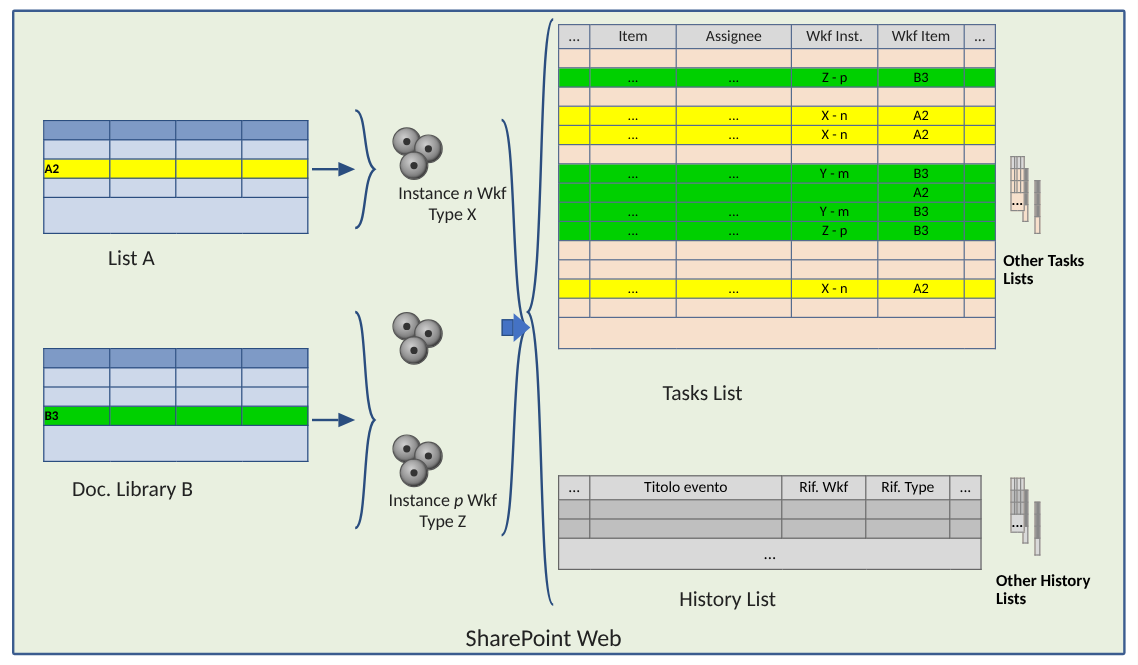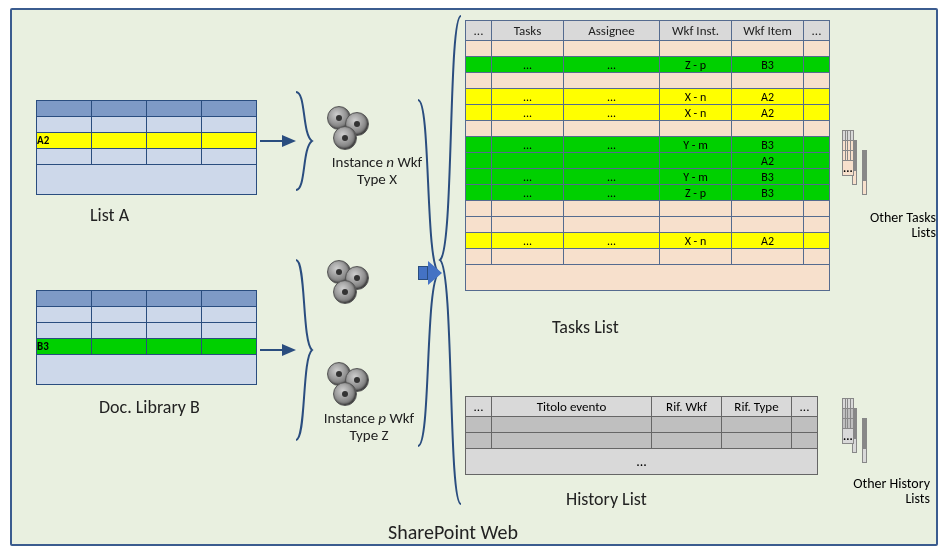--- a/index.html
+++ b/index.html
@@ -207,23 +207,24 @@
     height: 12px;
     font-size: 12px;
     font-weight: bold;
     text-align: center;
     border-left: none;
     border-right: none;
   }
   .mini-caption {
     position: absolute;
     font-size: 14px;
-    text-align: right;
+    text-align: left;
     width: 100px;
     line-height: 1.1;
+    font-weight: bold;
   }
 </style>
 </head>
 <body>
 
 <div class="canvas">
   <div class="outer-box"></div>
 
   <table class="blue-table" style="left:36px; top:100px;">
     <tbody>
@@ -300,21 +301,21 @@
           <td class="cell-label">B3</td>
           <td></td>
           <td></td>
           <td></td>
         </tr>
     <tr>
           <td class="tall" colspan="4"></td>
         </tr>
   </tbody>
     </table>
-  <div class="label" style="left:60px; top:396px;margin-left:39px;">Doc. Library B</div>
+  <div class="label" style="left:60px; top:396px;">Doc. Library B</div>
 
   <div class="arrow line" style="left:260px; top:349px; width:22px;"></div>
   <div class="arrow right" style="left:282px; top:344px;"></div>
 
   <div class="brace" style="left:294px; top:260px; width:20px; height:180px;">
     <svg width="20" height="180">
       <path d="M2,0 C12,0 8,82 18,90 C8,98 12,180 2,180" stroke="#2a4d7f" stroke-width="2" fill="none"></path>
     </svg>
   </div>
 
@@ -355,21 +356,21 @@
       <col style="width:26px">
         <col style="width:72px">
         <col style="width:96px">
       <col style="width:72px">
         <col style="width:72px">
         <col style="width:26px">
     </colgroup>
     <thead>
         <tr>
       <th>...</th>
-      <th>Tasks</th>
+      <th>Item</th>
       <th>Assignee</th>
       <th>Wkf Inst.</th>
       <th>Wkf Item</th>
       <th>...</th>
     </tr>
       </thead>
     <tbody id="tasks-body">
         <tr class="peach">
           <td></td>
           <td></td>

